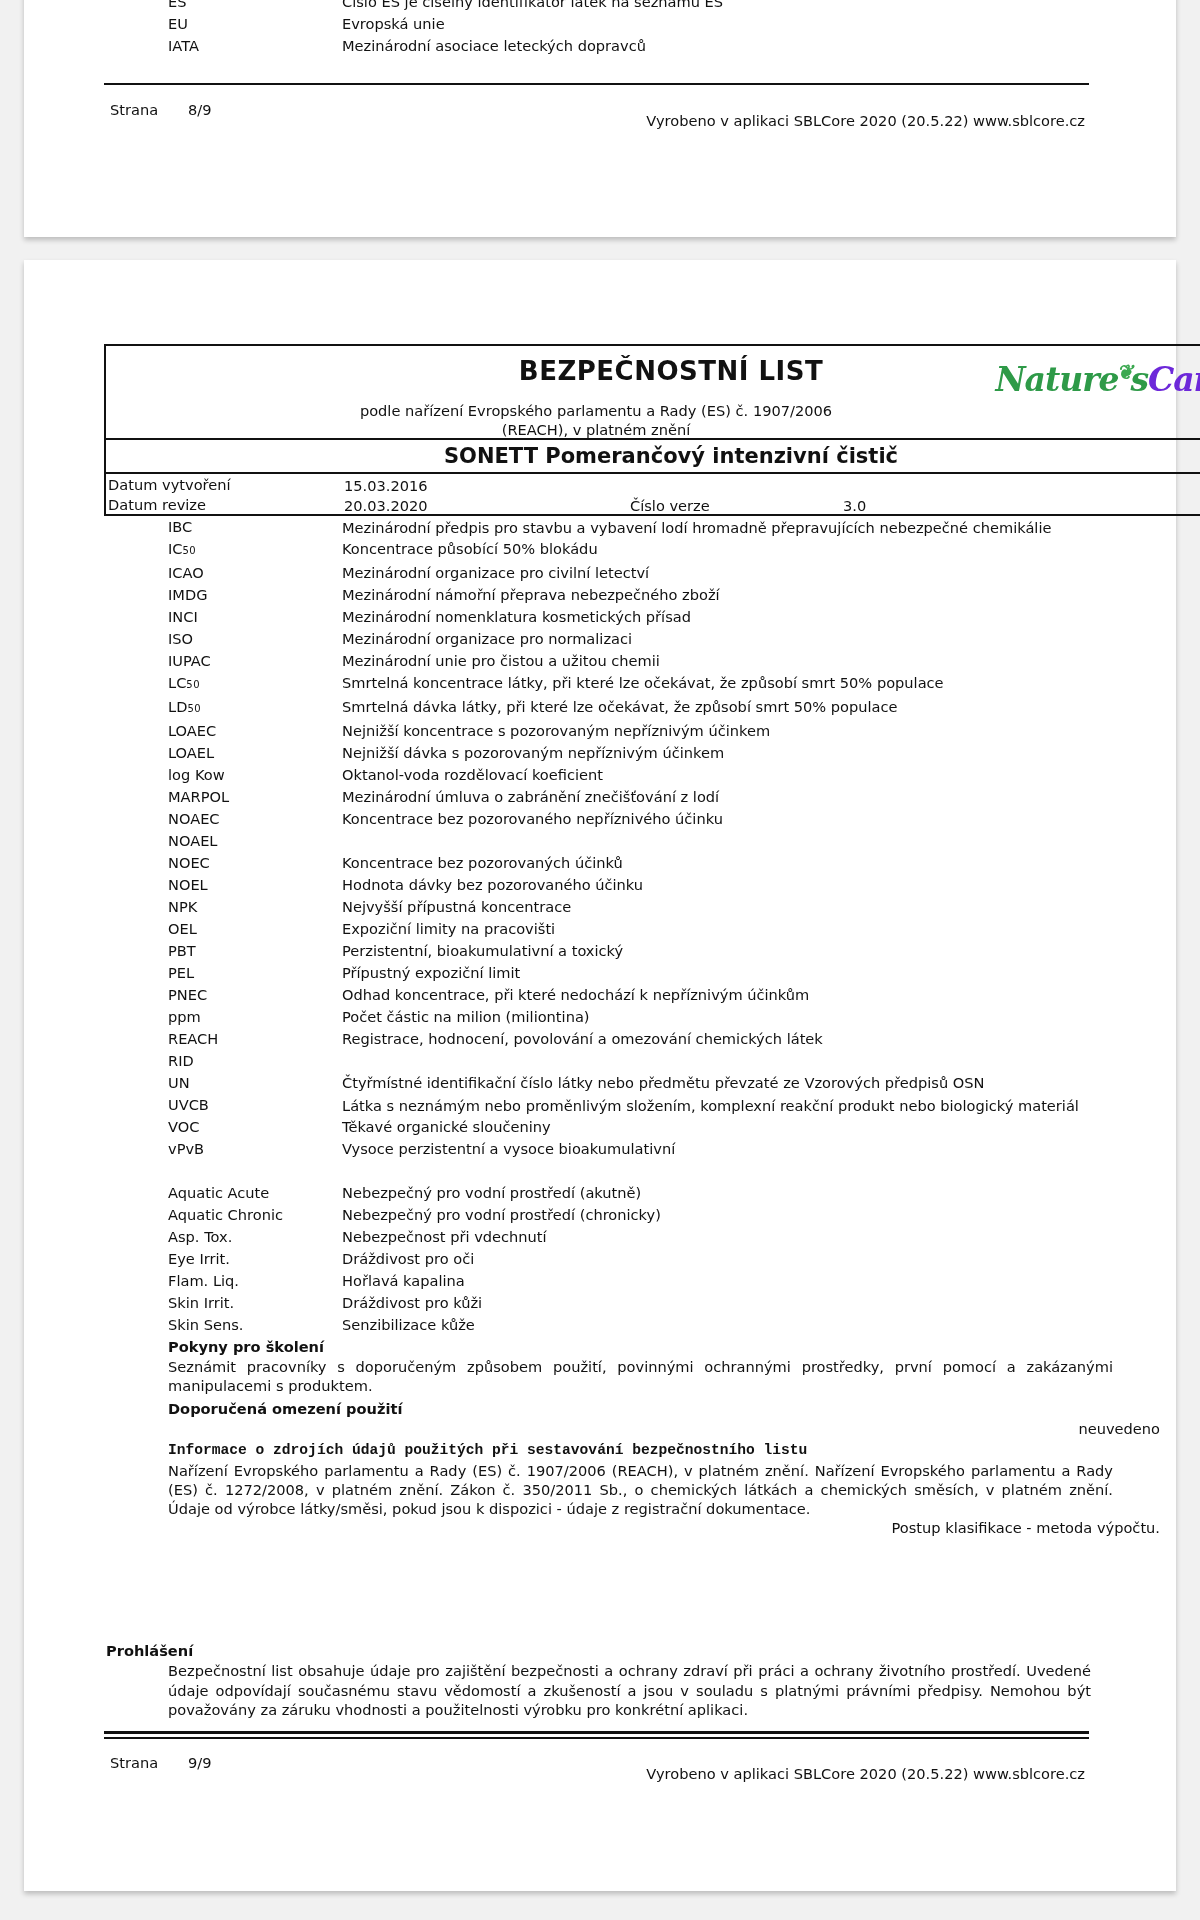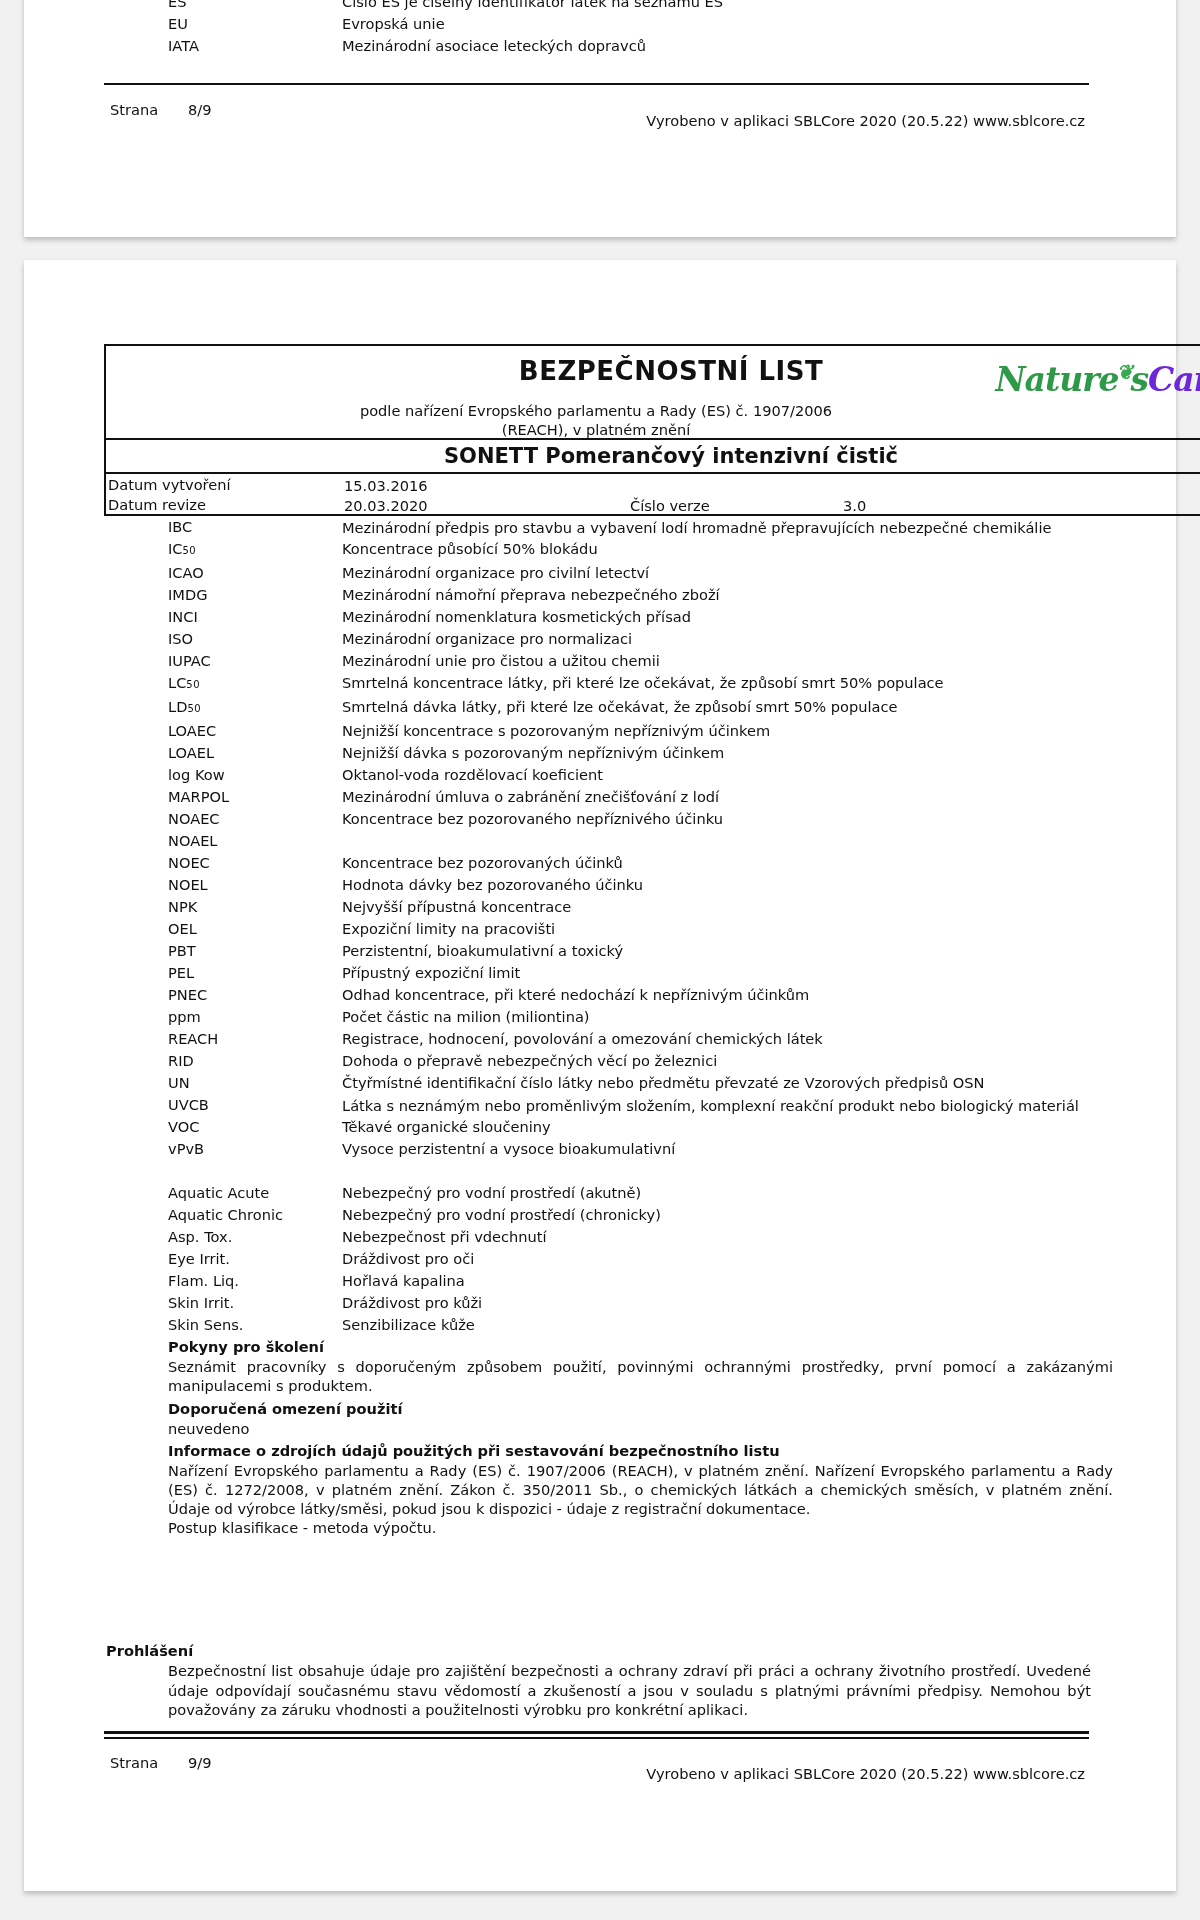--- a/index.html
+++ b/index.html
@@ -40,21 +40,21 @@
   .list { position: absolute; left: 144px; top: 256px; width: 945px; }
   .row { display: flex; font-size: 14.6px; line-height: 22px; }
   .row .ab { width: 174px; flex: none; }
   .row .de { flex: 1; line-height: 19px; padding-top: 1.5px; padding-bottom: 1.5px; }
   .row .de.single { line-height: 22px; padding: 0; }
   .sub { font-size: 10px; vertical-align: baseline; letter-spacing: 0.5px; }
   .gap { height: 22px; }
 
   .sec-h { font-size: 14.6px; font-weight: bold; line-height: 21px; }
   .sec-p { font-size: 14.6px; line-height: 19px; text-align: justify; width: 945px; }
-  .sec-p.nj { text-align: left; }
+  .sec-p.nj { text-align: right; margin-left: 47px; }
   .decl { position: absolute; left: 82px; top: 1380px; width: 985px; }
   .decl .sec-p { padding-left: 62px; width: 985px; line-height: 19.5px; }
 </style>
 </head>
 <body>
 
 <div class="page page1">
   <div class="p1-row" style="top:31px;">
     <span class="ab">ES</span>
     <span class="de">Číslo ES je číselný identifikátor látek na seznamu ES</span>
@@ -189,21 +189,20 @@
     <div class="row">
         <span class="ab">ppm</span>
         <span class="de single">Počet částic na milion (miliontina)</span>
       </div>
     <div class="row">
         <span class="ab">REACH</span>
         <span class="de single">Registrace, hodnocení, povolování a omezování chemických látek</span>
       </div>
     <div class="row">
         <span class="ab">RID</span>
-        <span class="de single">Dohoda o přepravě nebezpečných věcí po železnici</span>
       </div>
     <div class="row">
         <span class="ab">UN</span>
         <span class="de single">Čtyřmístné identifikační číslo látky nebo předmětu převzaté ze Vzorových předpisů OSN</span>
       </div>
     <div class="row">
         <span class="ab">UVCB</span>
         <span class="de">Látka s neznámým nebo proměnlivým složením, komplexní reakční produkt nebo biologický materiál</span>
       </div>
     <div class="row">
@@ -243,21 +242,21 @@
       </div>
     <div class="row">
         <span class="ab">Skin Sens.</span>
         <span class="de single">Senzibilizace kůže</span>
       </div>
 
     <div class="sec-h">Pokyny pro školení</div>
     <div class="sec-p">Seznámit pracovníky s doporučeným způsobem použití, povinnými ochrannými prostředky, první pomocí a zakázanými manipulacemi s produktem.</div>
     <div class="sec-h" style="margin-top:3px;">Doporučená omezení použití</div>
     <div class="sec-p nj">neuvedeno</div>
-    <div class="sec-h" style="margin-top:2px;">Informace o zdrojích údajů použitých při sestavování bezpečnostního listu</div>
+    <div class="sec-h" style="margin-top:2px;font-family:Liberation Mono, monospace;">Informace o zdrojích údajů použitých při sestavování bezpečnostního listu</div>
     <div class="sec-p">Nařízení Evropského parlamentu a Rady (ES) č. 1907/2006 (REACH), v platném znění. Nařízení Evropského parlamentu a Rady (ES) č. 1272/2008, v platném znění. Zákon č. 350/2011 Sb., o chemických látkách a chemických směsích, v platném znění. Údaje od výrobce látky/směsi, pokud jsou k dispozici - údaje z registrační dokumentace.</div>
     <div class="sec-p nj">Postup klasifikace - metoda výpočtu.</div>
   </div>
 
   <div class="decl">
     <div class="sec-h">Prohlášení</div>
     <div class="sec-p">Bezpečnostní list obsahuje údaje pro zajištění bezpečnosti a ochrany zdraví při práci a ochrany životního prostředí. Uvedené údaje odpovídají současnému stavu vědomostí a zkušeností a jsou v souladu s platnými právními předpisy. Nemohou být považovány za záruku vhodnosti a použitelnosti výrobku pro konkrétní aplikaci.</div>
   </div>
 
   <div class="footer-line" style="top:1471px; height:3px;"></div>

